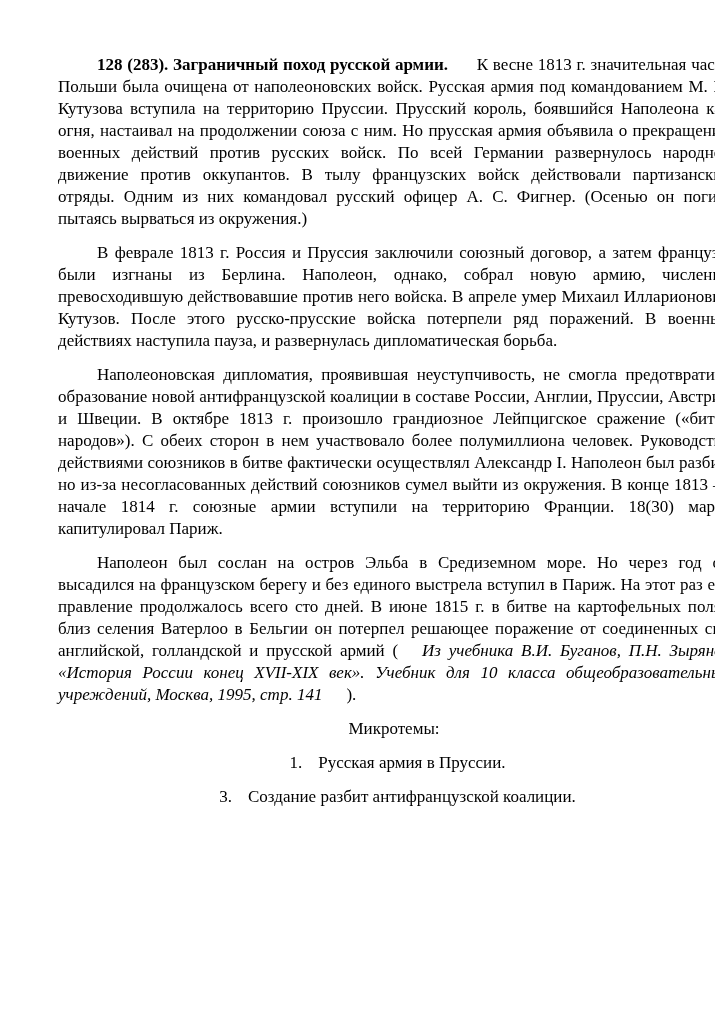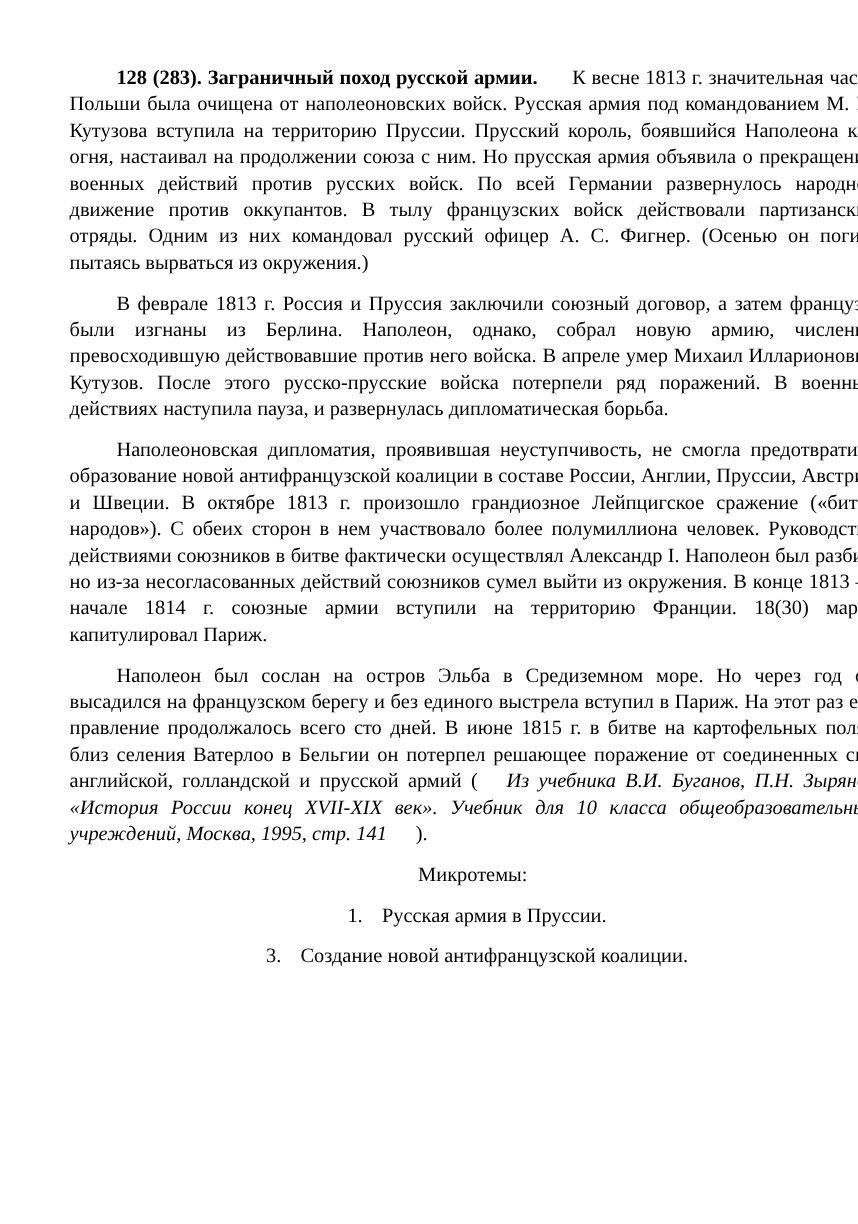--- a/index.html
+++ b/index.html
@@ -57,16 +57,16 @@
   <p class="para"><span>Наполеоновская дипломатия, проявившая неуступчивость, не смогла предотвратить образование новой антифранцузской коалиции в составе России, Англии, Пруссии, Австрии и Швеции. В октябре 1813 г. произошло грандиозное Лейпцигское сражение («битва народов»). С обеих сторон в нем участвовало более полумиллиона человек. Руководство действиями союзников в битве фактически осуществлял Александр I. Наполеон был разбит, но из-за несогласованных действий союзников сумел выйти из окружения. В конце 1813 — начале 1814 г. союзные армии вступили на территорию Франции. 18(30) марта капитулировал Париж.</span></p>
 
   <p class="para"><span>Наполеон был сослан на остров Эльба в Средиземном море. Но через год он высадился на французском берегу и без единого выстрела вступил в Париж. На этот раз его правление продолжалось всего сто дней. В июне 1815 г. в битве на картофельных полях близ селения Ватерлоо в Бельгии он потерпел решающее поражение от соединенных сил английской, голландской и прусской армий (</span><i>Из учебника В.И. Буганов, П.Н. Зырянов «История России конец XVII-XIX век». Учебник для 10 класса общеобразовательных учреждений, Москва, 1995, стр. 141</i><span>).</span></p>
 
 
 
   <h3 class="micro-heading">Микротемы:</h3>
 
   <ol class="micro-list">
     <li class="micro-item"><span class="num">1.</span><span>Русская армия в Пруссии.</span></li>
-    <li class="micro-item"><span class="num">3.</span><span>Создание новой антифранцузской коалиции.</span></li>
+    <li class="micro-item"><span class="num">3.</span><span>Создание разбит антифранцузской коалиции.</span></li>
   </ol>
 
 </div>
 
 </body></html>

